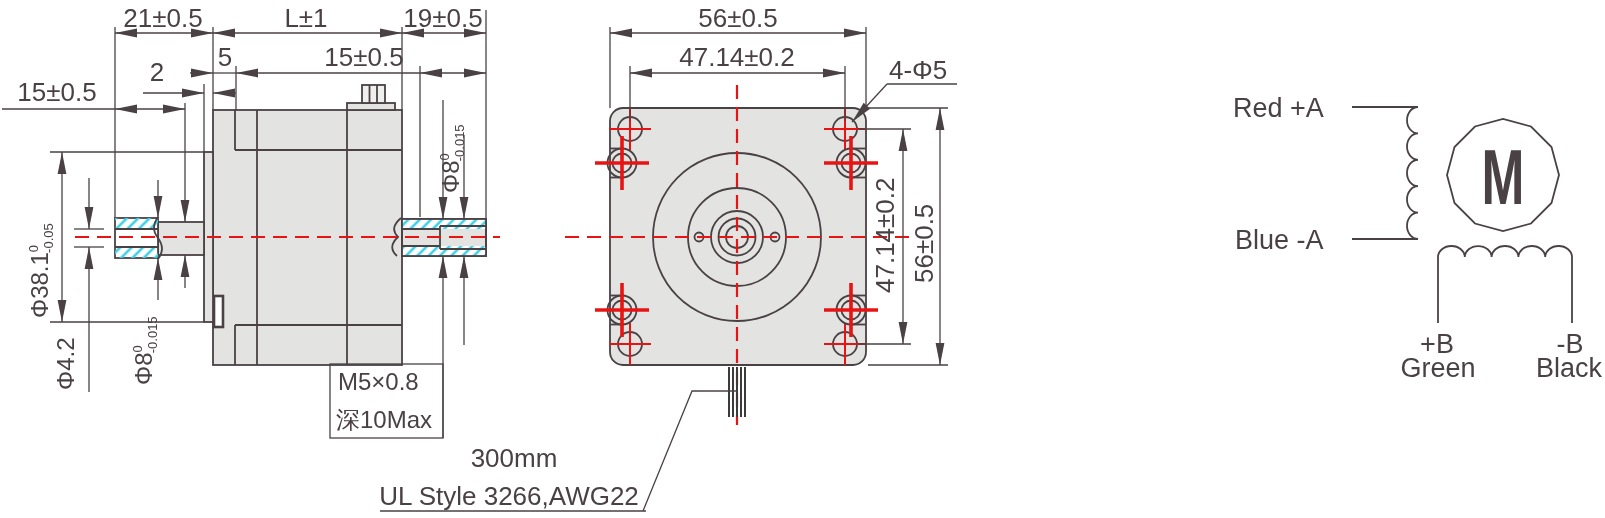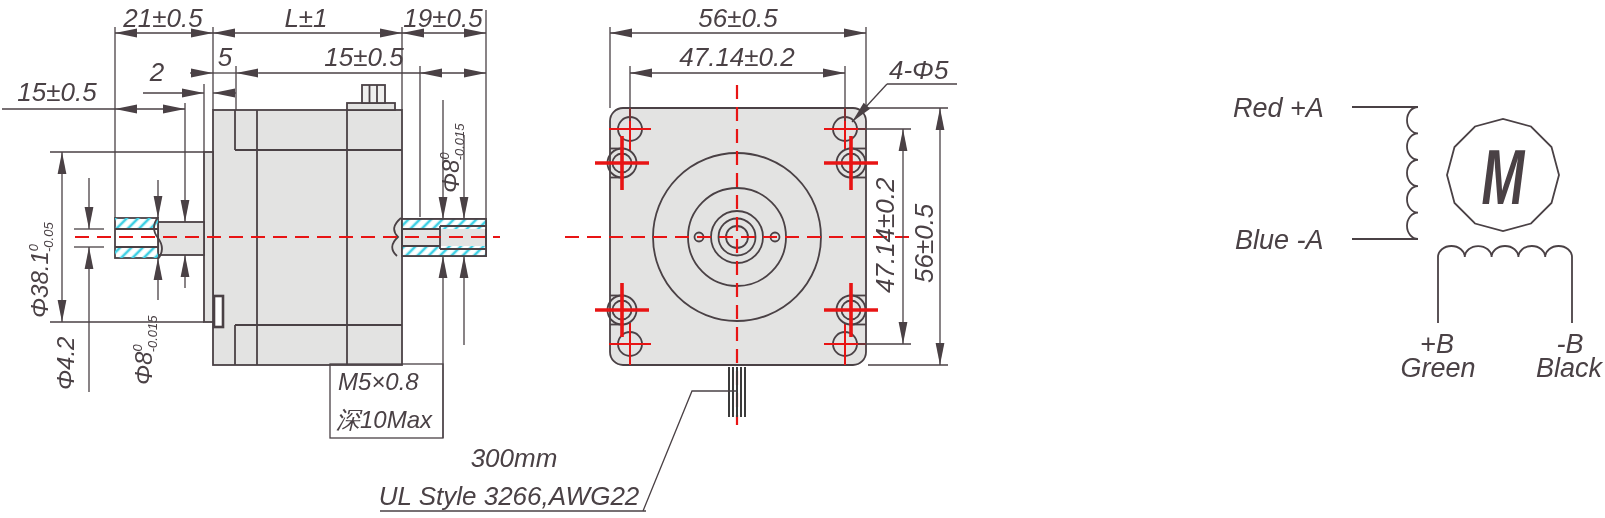--- a/index.html
+++ b/index.html
@@ -1,16 +1,16 @@
 <!DOCTYPE html>
 <html style="--line: #4a4145; --fill: #e3e3e2; --red: #e81414; --hatch: #3fd0e4;"><head>
 <meta charset="utf-8">
 <style>
   html,body{margin:0;padding:0;background:#ffffff;}
-  #canvas{position:relative;width:1605px;height:518px;background:#fff;overflow:hidden;font-style:italic;}
+  #canvas{position:relative;width:1605px;height:518px;background:#fff;overflow:hidden;}
   svg{position:absolute;left:0;top:0;}
   svg text{font-family:"Liberation Sans",sans-serif;fill:var(--line);}
   .t26{font-size:26px;}
   .t24{font-size:24px;}
   .t13{font-size:13px;}
   .t27{font-size:27px;}
   .mid{text-anchor:middle;}
   .ln{stroke:var(--line);fill:none;stroke-width:1.8;}
   .thin{stroke:var(--line);fill:none;stroke-width:1.3;}
   .fillg{fill:var(--fill);stroke:var(--line);stroke-width:1.8;}

